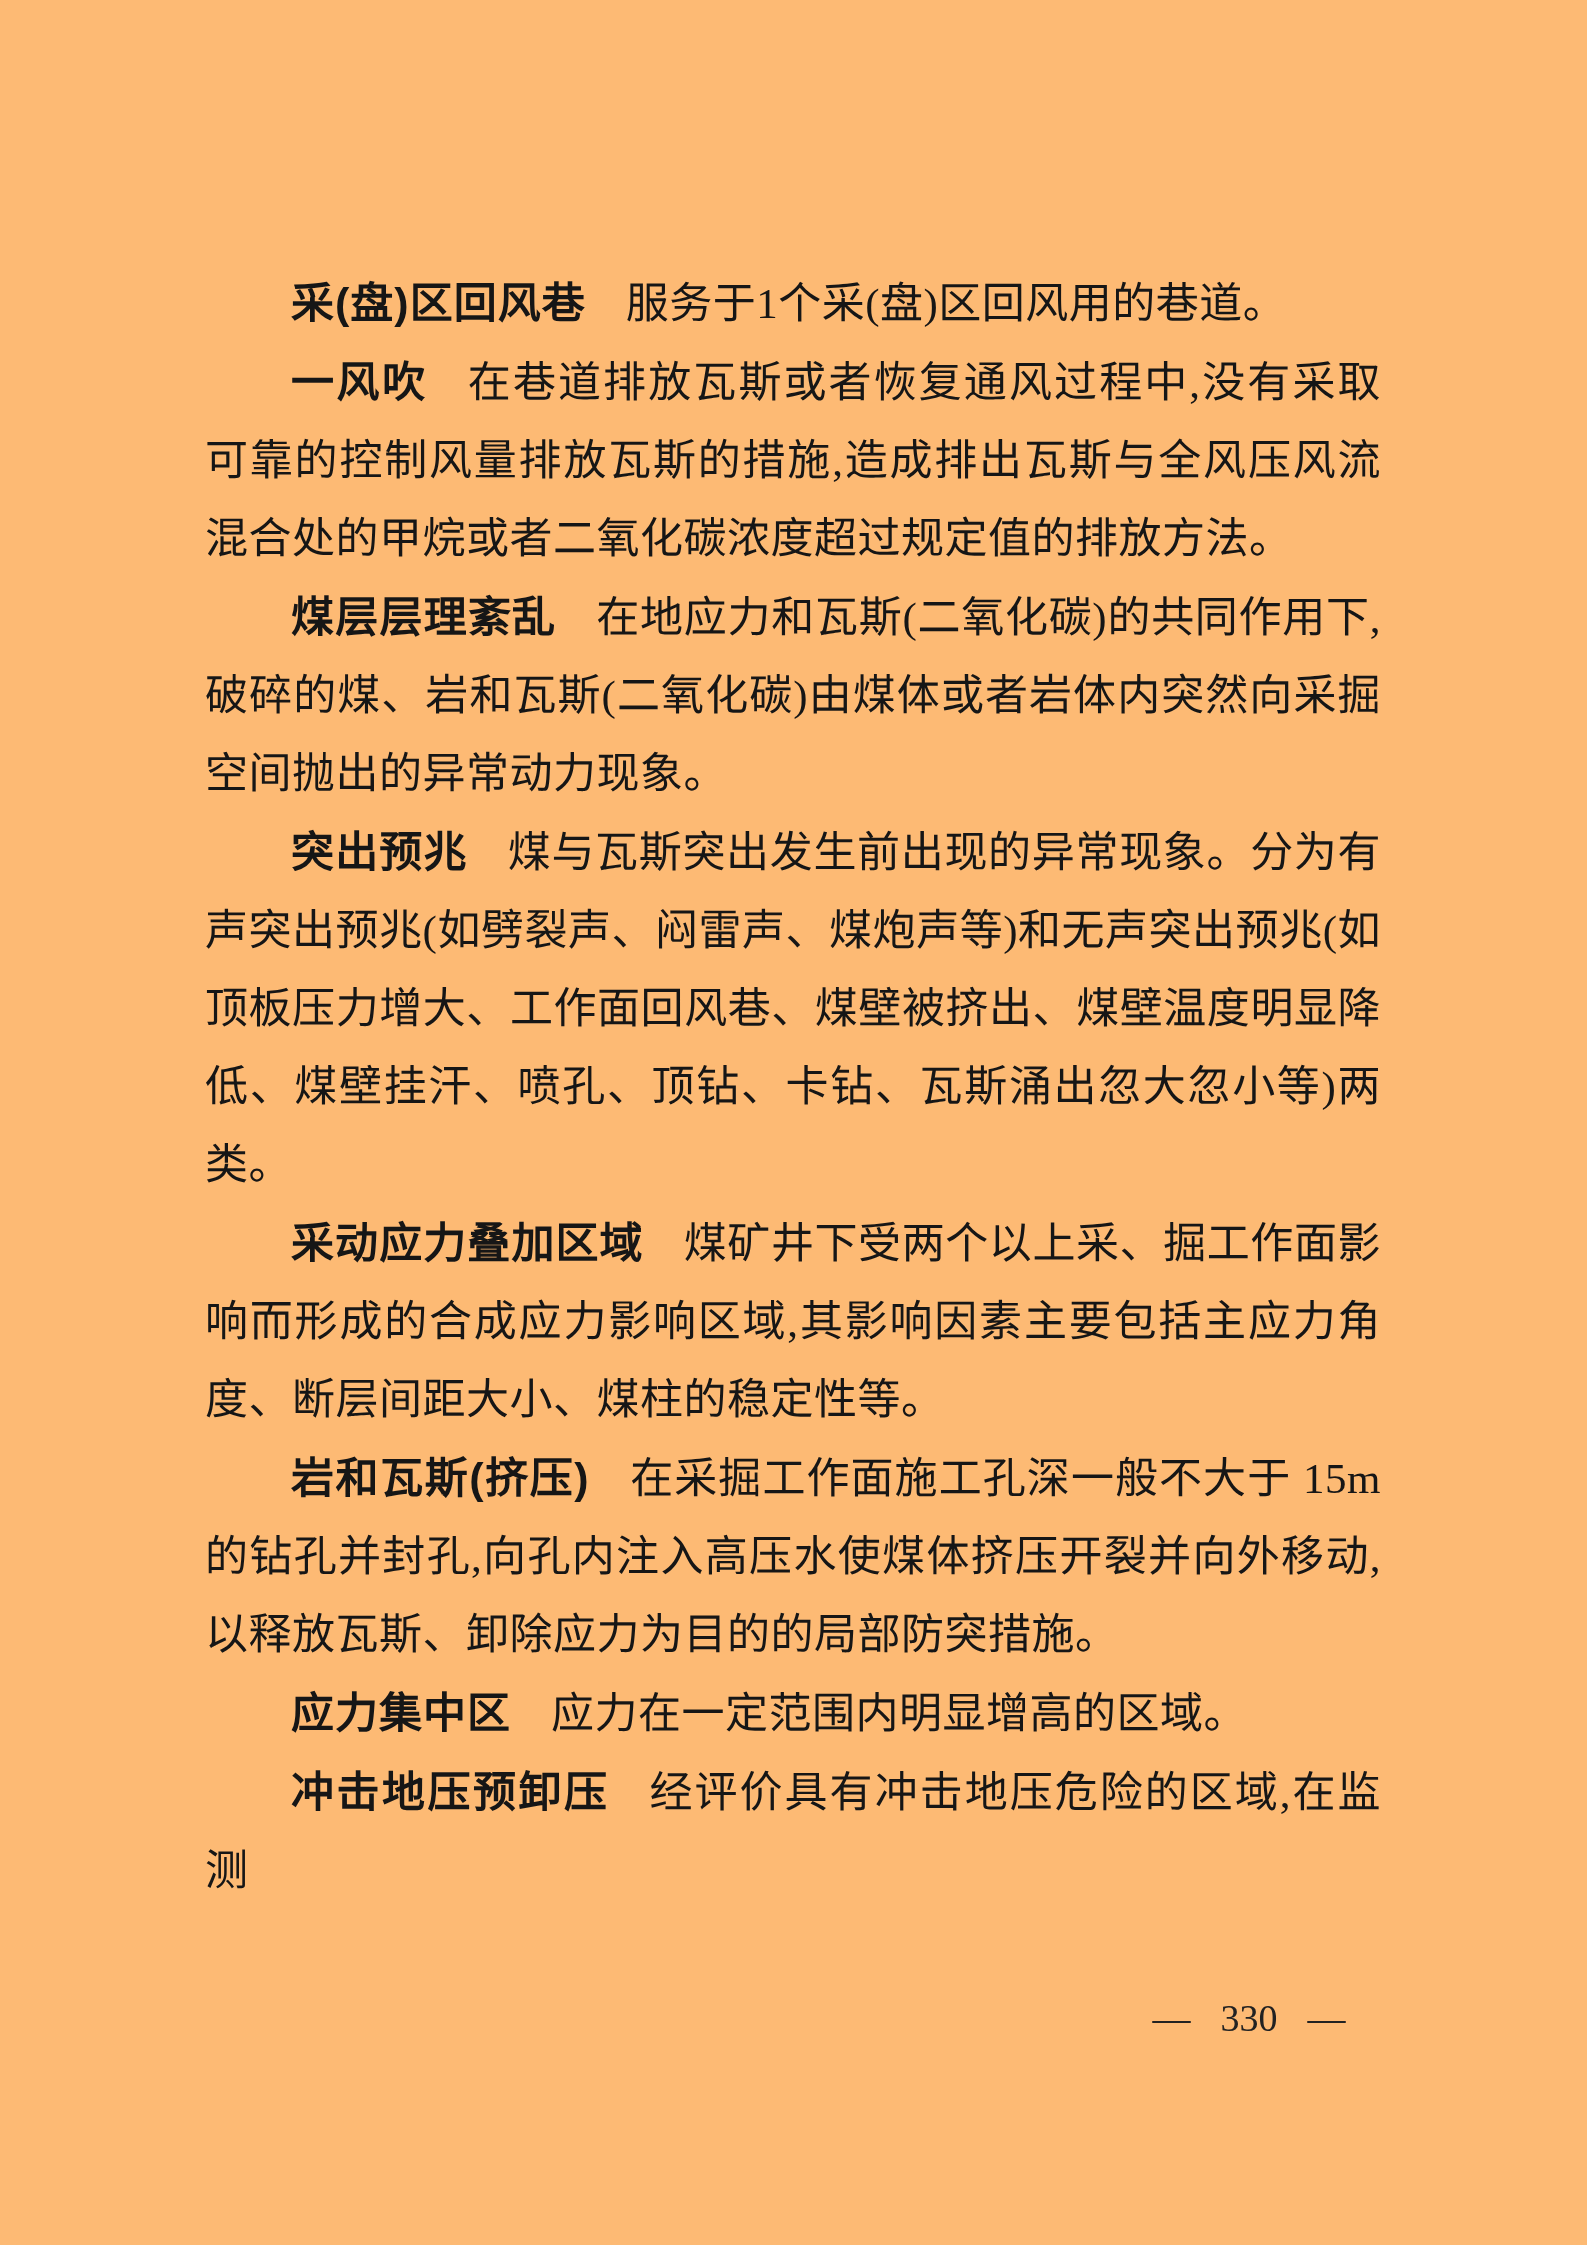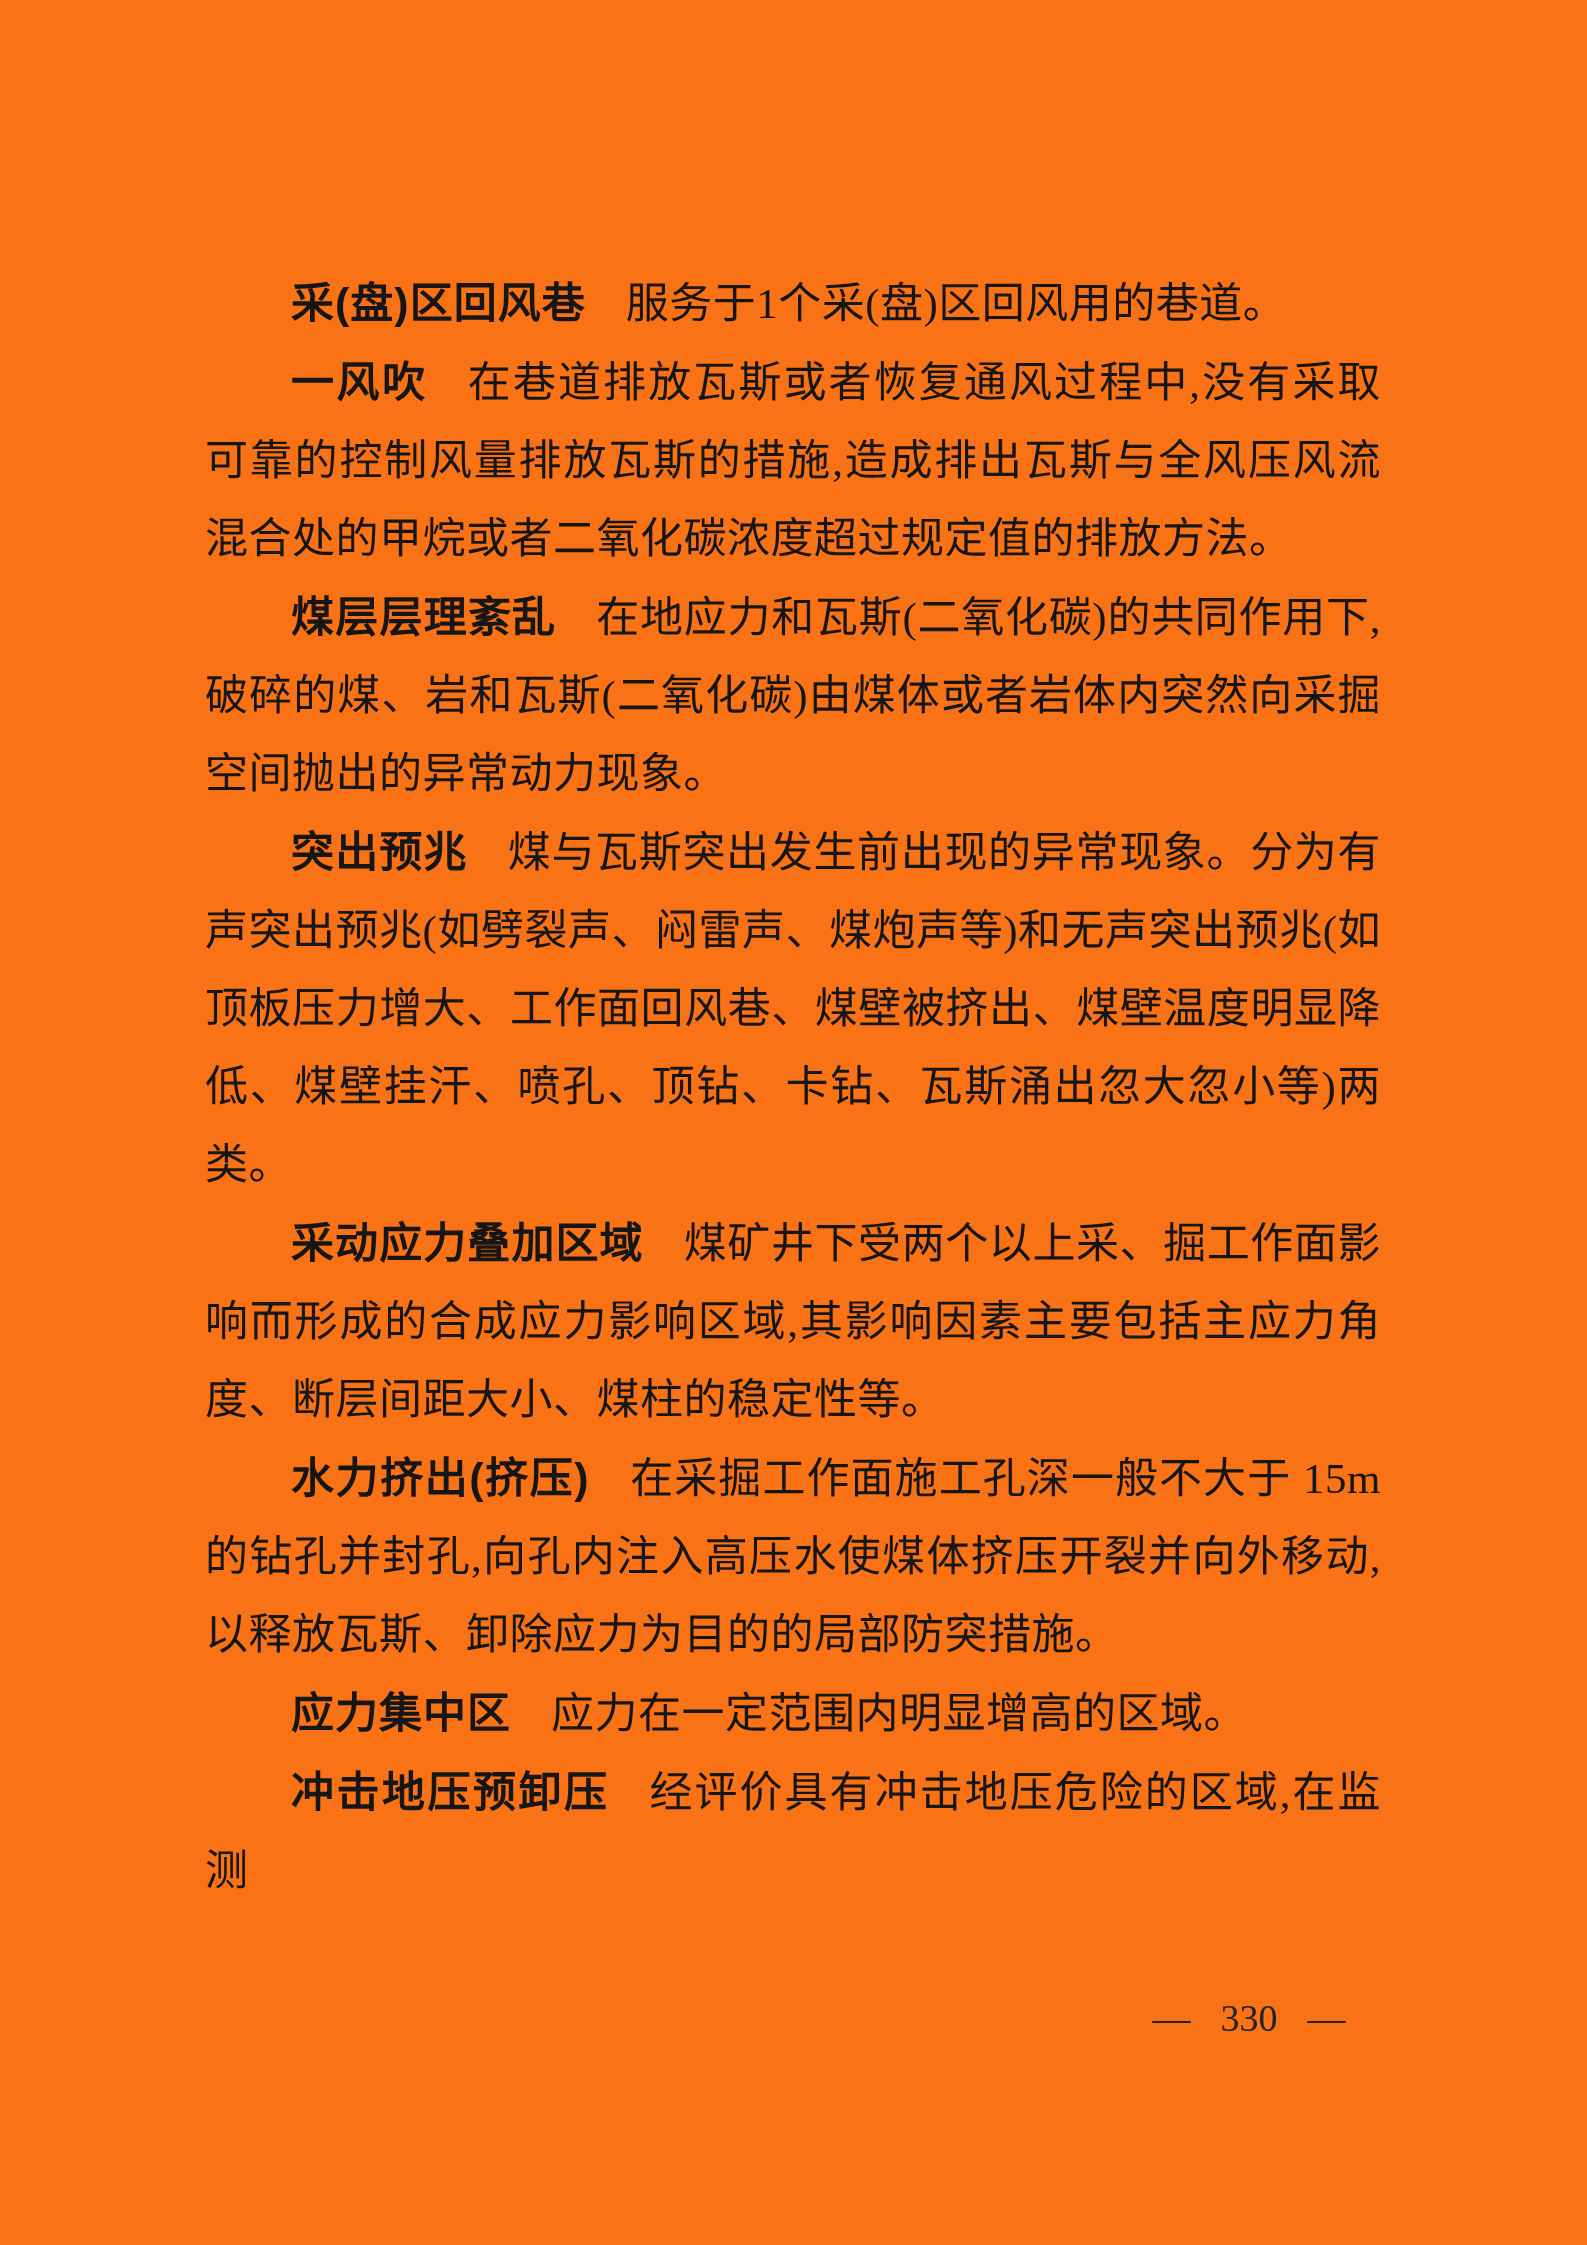--- a/index.html
+++ b/index.html
@@ -5,21 +5,21 @@
   html, body {
     margin: 0;
     padding: 0;
     background: #e8e8e8;
   }
   .page {
     position: relative;
     width: 1587px;
     height: 2245px;
     margin: 0 auto;
-    background: #f97316;
+    background: #fdba74;
     overflow: hidden;
   }
   .text-block {
     position: absolute;
     left: 205px;
     top: 264px;
     width: 1176px;
     font-family: "Liberation Serif", "DejaVu Serif", serif;
     font-size: 43px;
     line-height: 78px;
@@ -78,21 +78,21 @@
 
     <p class="entry">
       <span class="term">突出预兆</span><span class="definition">煤与瓦斯突出发生前出现的异常现象。分为有声突出预兆(如劈裂声、闷雷声、煤炮声等)和无声突出预兆(如顶板压力增大、工作面回风巷、煤壁被挤出、煤壁温度明显降低、煤壁挂汗、喷孔、顶钻、卡钻、瓦斯涌出忽大忽小等)两类。</span>
     </p>
 
     <p class="entry">
       <span class="term">采动应力叠加区域</span><span class="definition">煤矿井下受两个以上采、掘工作面影响而形成的合成应力影响区域,其影响因素主要包括主应力角度、断层间距大小、煤柱的稳定性等。</span>
     </p>
 
     <p class="entry">
-      <span class="term">水力挤出(挤压)</span><span class="definition">在采掘工作面施工孔深一般不大于 15m 的钻孔并封孔,向孔内注入高压水使煤体挤压开裂并向外移动,以释放瓦斯、卸除应力为目的的局部防突措施。</span>
+      <span class="term">岩和瓦斯(挤压)</span><span class="definition">在采掘工作面施工孔深一般不大于 15m 的钻孔并封孔,向孔内注入高压水使煤体挤压开裂并向外移动,以释放瓦斯、卸除应力为目的的局部防突措施。</span>
     </p>
 
     <p class="entry">
       <span class="term">应力集中区</span><span class="definition">应力在一定范围内明显增高的区域。</span>
     </p>
 
     <p class="entry">
       <span class="term">冲击地压预卸压</span><span class="definition">经评价具有冲击地压危险的区域,在监测</span>
     </p>
 

